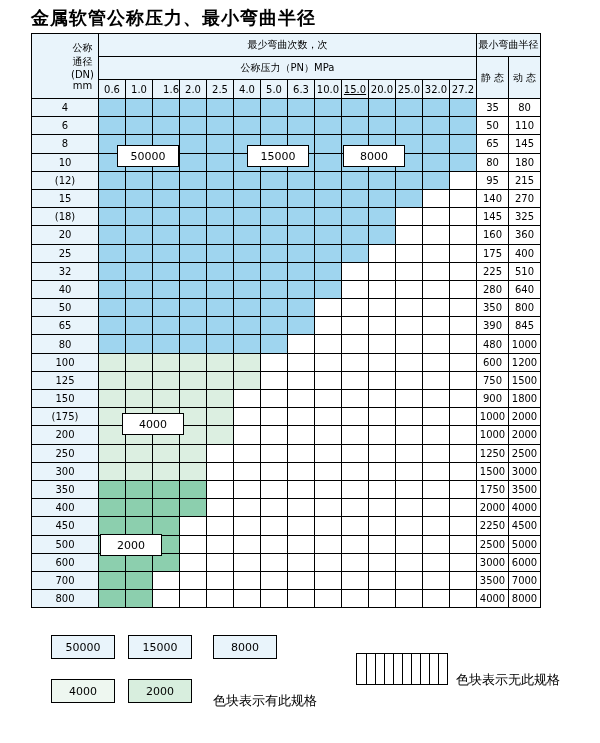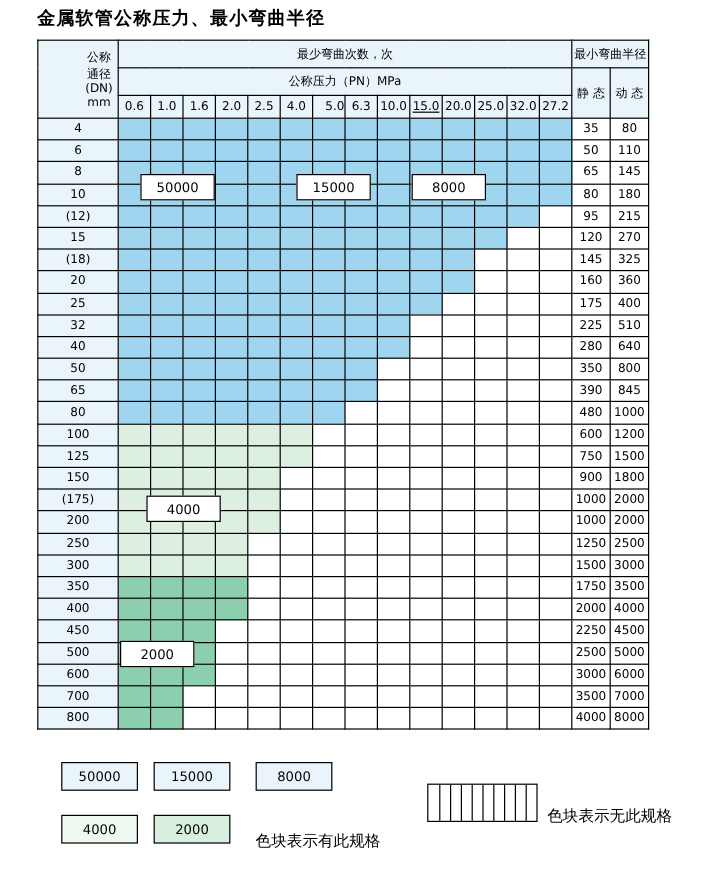--- a/index.html
+++ b/index.html
@@ -1,19 +1,19 @@
 <!DOCTYPE html>
 <html><head>
 <meta charset="utf-8">
 <style>
   html,body{margin:0;padding:0;background:#ffffff;}
   body{width:600px;height:743px;font-family:"DejaVu Sans","Liberation Sans",sans-serif;color:#000;}
   .page{position:relative;width:600px;height:743px;overflow:hidden;}
 
-  .title{position:absolute;left:31px;top:6px;font-size:15px;font-weight:bold;letter-spacing:1px;font-family:Liberation Mono, monospace;}
+  .title{position:absolute;left:31px;top:6px;font-size:18px;font-weight:bold;letter-spacing:1px;font-family:Liberation Mono, monospace;}
 
   
   .tbl{position:absolute;left:31px;top:33px;border-collapse:collapse;}
   .tbl td,.tbl th{border:1px solid #000;font-weight:normal;font-size:10px;text-align:center;vertical-align:middle;padding:0;}
   .hdr{background:#e9f4fb;}
   .hdr-tall{height:22px;}
   .cellw{width:26px;}
   .dncol{width:66px;}
   .rcol{width:31px;}
   .rowh{height:17.2px;}
@@ -60,25 +60,25 @@
 
       <tr>
         <td class="hdr hdr-tall hz" colspan="14">公称压力（PN）MPa</td>
         <td class="hdr rcol" rowspan="2">静 态</td>
         <td class="hdr rcol" rowspan="2">动 态</td>
       </tr>
 
       <tr id="pn-row">
           <td class="hdr cellw" style="height: 18px;">0.6</td>
           <td class="hdr cellw" style="height: 18px;">1.0</td>
-          <td class="hdr cellw" style="height: 18px;">1.6</td>
+          <td class="hdr cellw" style="height: 18px; text-align: right;">1.6</td>
           <td class="hdr cellw" style="height: 18px; text-align: center;">2.0</td>
           <td class="hdr cellw" style="height: 18px;">2.5</td>
           <td class="hdr cellw" style="height: 18px;">4.0</td>
-          <td class="hdr cellw" style="height: 18px; text-align: right;">5.0</td>
+          <td class="hdr cellw" style="height: 18px;">5.0</td>
           <td class="hdr cellw" style="height: 18px;">6.3</td>
           <td class="hdr cellw" style="height: 18px;">10.0</td>
           <td class="hdr cellw" style="height: 18px; text-decoration: underline;">15.0</td>
           <td class="hdr cellw" style="height: 18px;">20.0</td>
           <td class="hdr cellw" style="height: 18px;">25.0</td>
           <td class="hdr cellw" style="height: 18px; margin-left: 21px;">32.0</td>
           <td class="hdr cellw" style="height: 18px;">27.2</td>
         </tr>
 
     <tr class="rowh">
@@ -185,21 +185,21 @@
           <td class="c b"></td>
           <td class="c b"></td>
           <td class="c b"></td>
           <td class="c b"></td>
           <td class="c b"></td>
           <td class="c b"></td>
           <td class="c b"></td>
           <td class="c b"></td>
           <td class="c w"></td>
           <td class="c w"></td>
-          <td class="rcol">120</td>
+          <td class="rcol">140</td>
           <td class="rcol">270</td>
         </tr>
         <tr class="rowh">
           <td class="hdr dncol">(18)</td>
           <td class="c b"></td>
           <td class="c b"></td>
           <td class="c b"></td>
           <td class="c b"></td>
           <td class="c b"></td>
           <td class="c b"></td>

